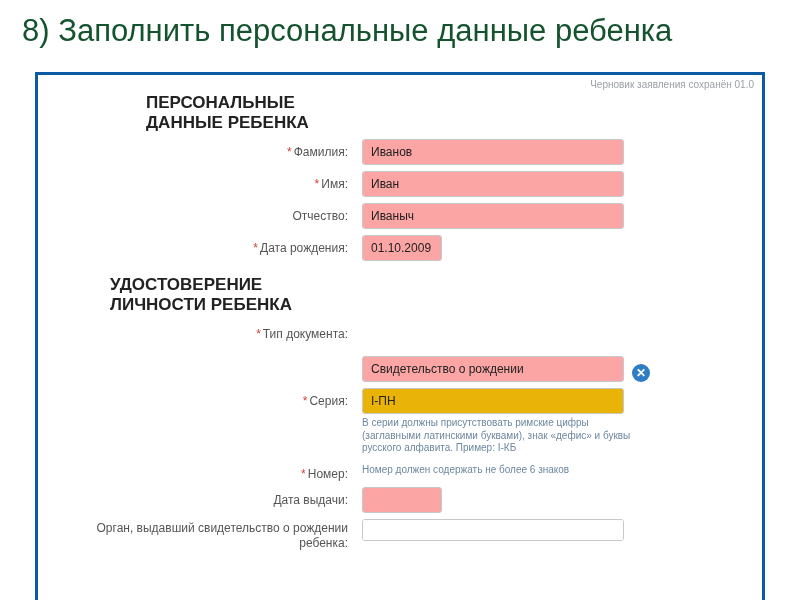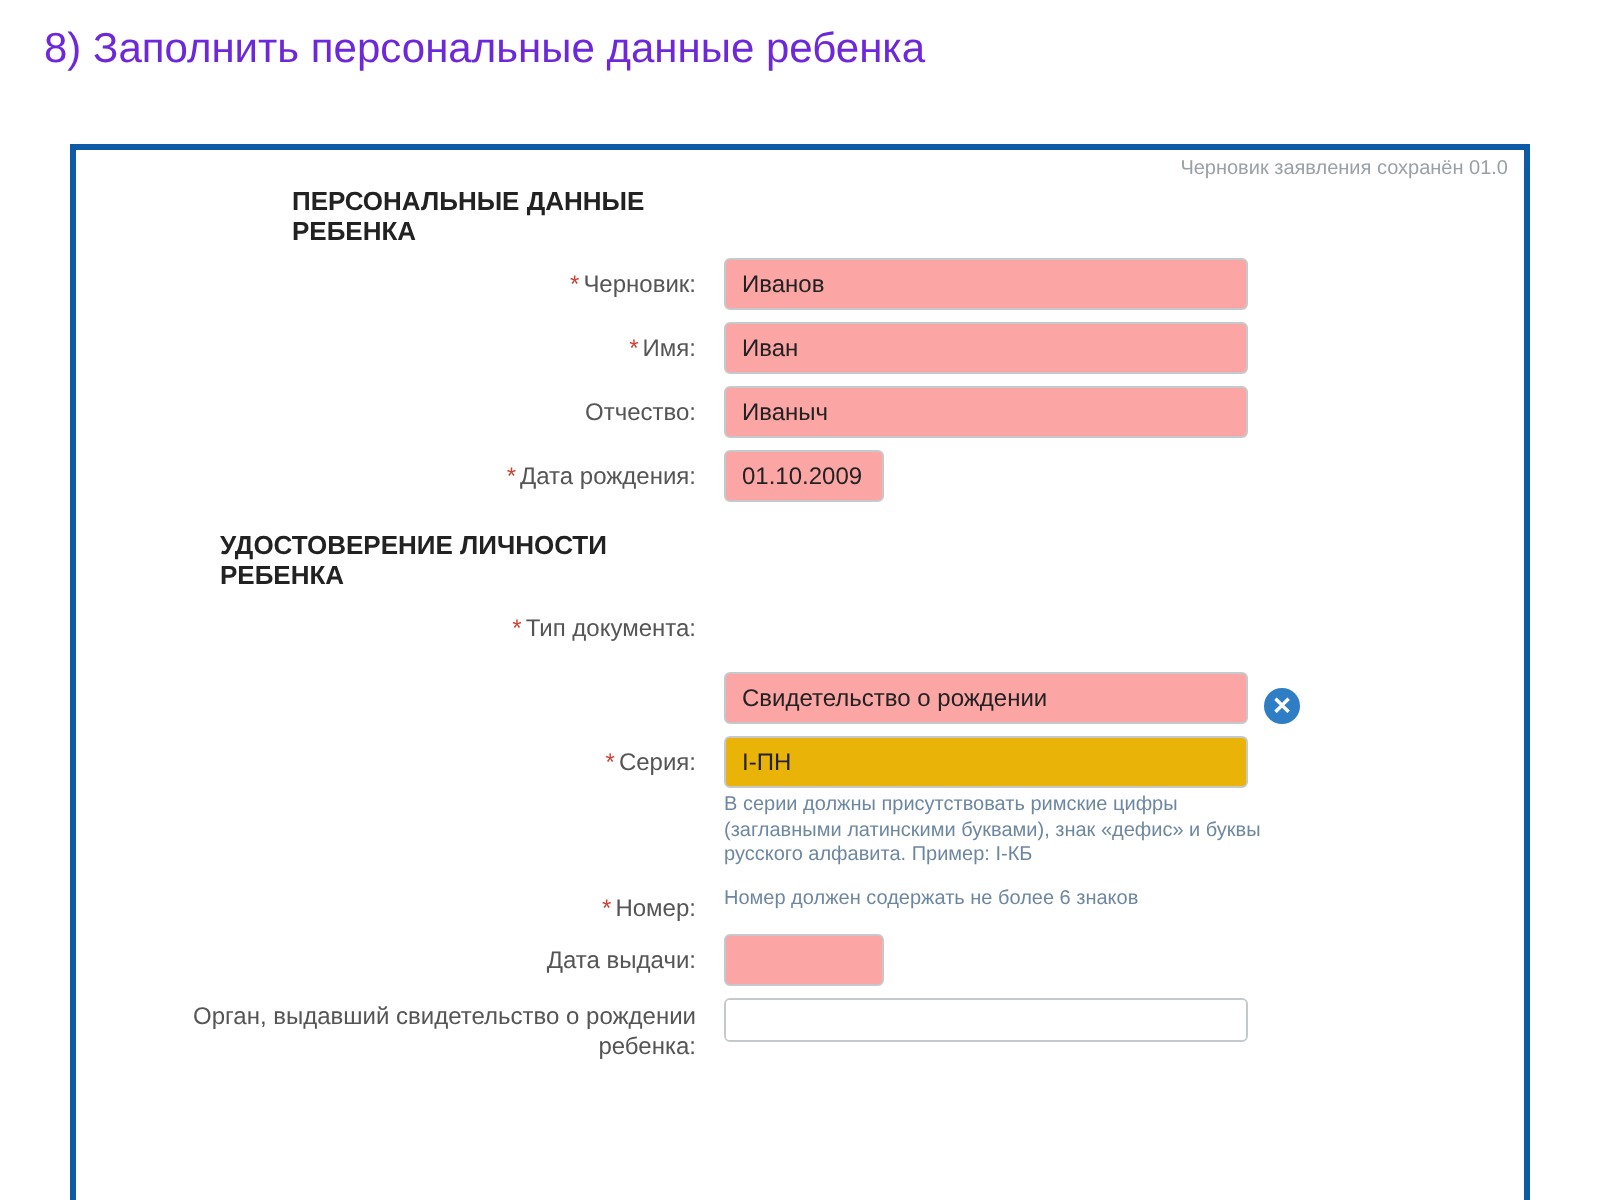--- a/index.html
+++ b/index.html
@@ -9,25 +9,25 @@
     height: 600px;
     font-family: Arial, Helvetica, sans-serif;
     background: #fff;
     color: #333;
     font-size: 13px;
     position: relative;
     overflow: hidden;
   }
 
   .slide-title {
-    font-size: 21px;
+    font-size: 31px;
     font-weight: 400;
     padding: 12px 22px 0 22px;
     line-height: 1.2;
-    color: #6d28d9;
+    color: #14532d;
   }
 
   .panel {
     position: absolute;
     left: 35px;
     top: 72px;
     width: 730px;
     height: 554px;
     border: 3px solid #0d5aa7;
     background: #fff;
@@ -57,21 +57,21 @@
     font-size: 12px;
     color: #555;
   }
   .label-col.section {
     text-align: left;
     padding-left: 94px;
     padding-right: 0;
   }
   .label-col.section.sec2 { padding-left: 58px; }
   .section-hdr {
-    font-size: 13px;
+    font-size: 17px;
     font-weight: 700;
     color: #222;
     text-transform: uppercase;
   }
   .req { color: #c43; margin-right: 2px; }
   .input-col { flex: 1; }
 
   input[type="text"] {
     width: 260px;
     height: 26px;
@@ -133,21 +133,21 @@
 
   <div class="form-row">
     <div class="label-col section">
       <span class="section-hdr">ПЕРСОНАЛЬНЫЕ ДАННЫЕ РЕБЕНКА</span>
     </div>
     <div class="input-col"></div>
   </div>
 
   <div class="form-row">
     <div class="label-col">
-      <span class="req">*</span><span>Черновик:</span>
+      <span class="req">*</span><span>Фамилия:</span>
     </div>
     <div class="input-col">
       <input type="text" class="wide" value="Иванов" style="">
     </div>
   </div>
 
   <div class="form-row">
     <div class="label-col">
       <span class="req">*</span><span>Имя:</span>
     </div>

